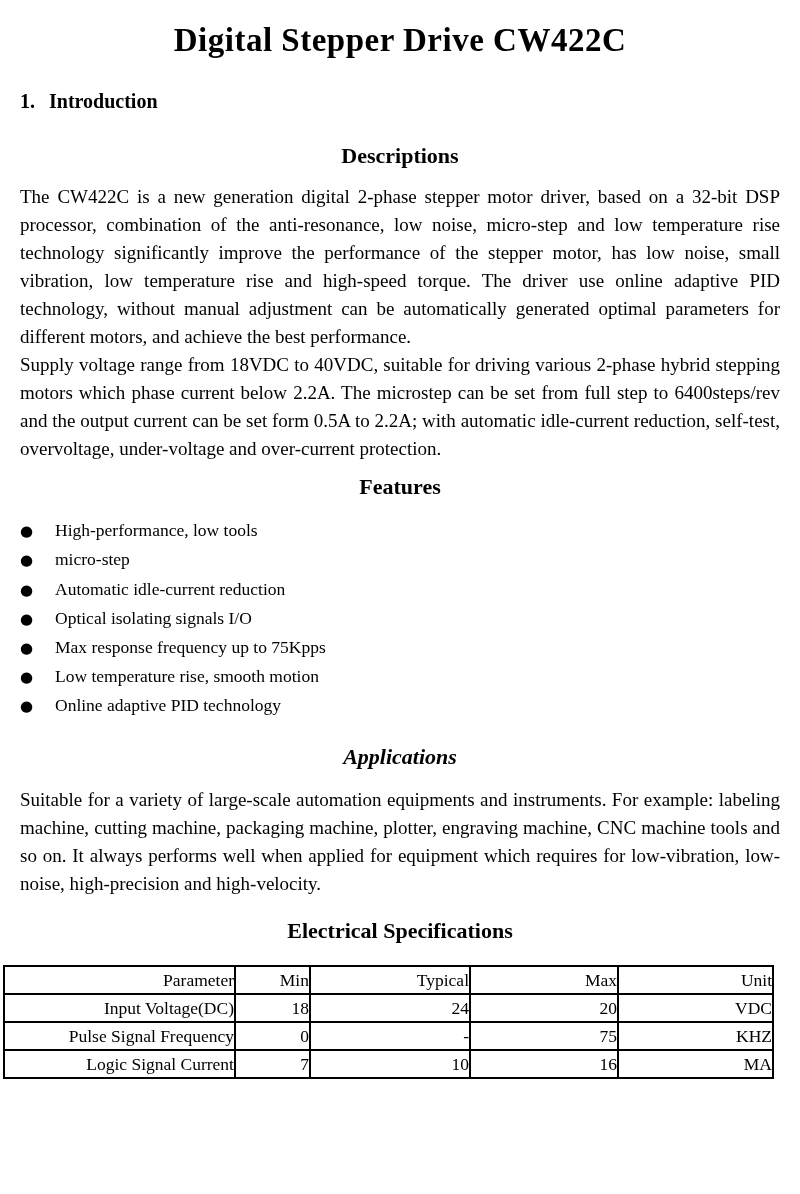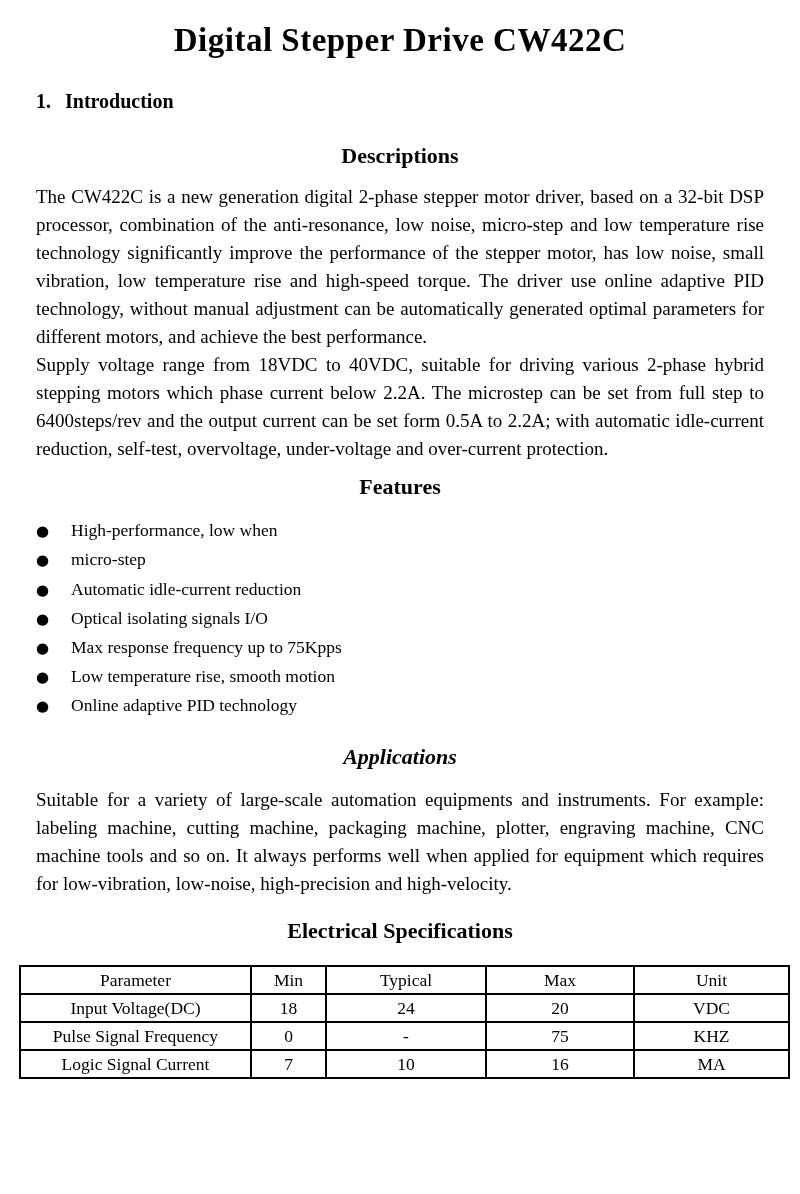--- a/index.html
+++ b/index.html
@@ -8,21 +8,21 @@
     background: #ffffff;
     color: #000000;
     font-family: "Liberation Serif", "DejaVu Serif", serif;
   }
   .page {
     position: relative;
     width: 800px;
     height: 1194px;
     overflow: hidden;
     box-sizing: border-box;
-    padding: 0 36px;
+    padding: 0 20px;
     background: #ffffff;
   }
   .doc-title {
     font-size: 33px;
     font-weight: bold;
     text-align: center;
     margin: 20px 0 0 0;
     line-height: 1.25;
     letter-spacing: 0.5px;
   }
@@ -72,21 +72,21 @@
   table.spec {
     border-collapse: collapse;
     table-layout: fixed;
     width: 769px;
     margin: 22px 0 0 -17px;
   }
   table.spec th, table.spec td {
     border: 2px solid #000000;
     font-size: 17.5px;
     font-weight: normal;
-    text-align: center;
+    text-align: right;
     vertical-align: middle;
     padding: 0;
     height: 26px;
     line-height: 26px;
     overflow: hidden;
     white-space: nowrap;
   }
 </style>
 </head>
 <body>
@@ -102,21 +102,21 @@
   <h3 class="h-sub mt-desc">Descriptions</h3>
 
   <p class="body-para mt-para1">The CW422C is a new generation digital 2-phase stepper motor driver, based on a 32-bit DSP processor, combination of the anti-resonance, low noise, micro-step and low temperature rise technology significantly improve the performance of the stepper motor, has low noise, small vibration, low temperature rise and high-speed torque. The driver use online adaptive PID technology, without manual adjustment can be automatically generated optimal parameters for different motors, and achieve the best performance.</p>
   <p class="body-para">Supply voltage range from 18VDC to 40VDC, suitable for driving various 2-phase hybrid stepping motors which phase current below 2.2A. The microstep can be set from full step to 6400steps/rev and the output current can be set form 0.5A to 2.2A; with automatic idle-current reduction, self-test, overvoltage, under-voltage and over-current protection.</p>
 
   <h3 class="h-sub mt-feat">Features</h3>
 
   <ul class="features">
       <li>
         <span class="bullet">●</span>
-        <span>High-performance, low when</span>
+        <span>High-performance, low tools</span>
       </li>
       <li>
         <span class="bullet">●</span>
         <span>micro-step</span>
       </li>
       <li>
         <span class="bullet">●</span>
         <span>Automatic idle-current reduction</span>
       </li>
       <li>

